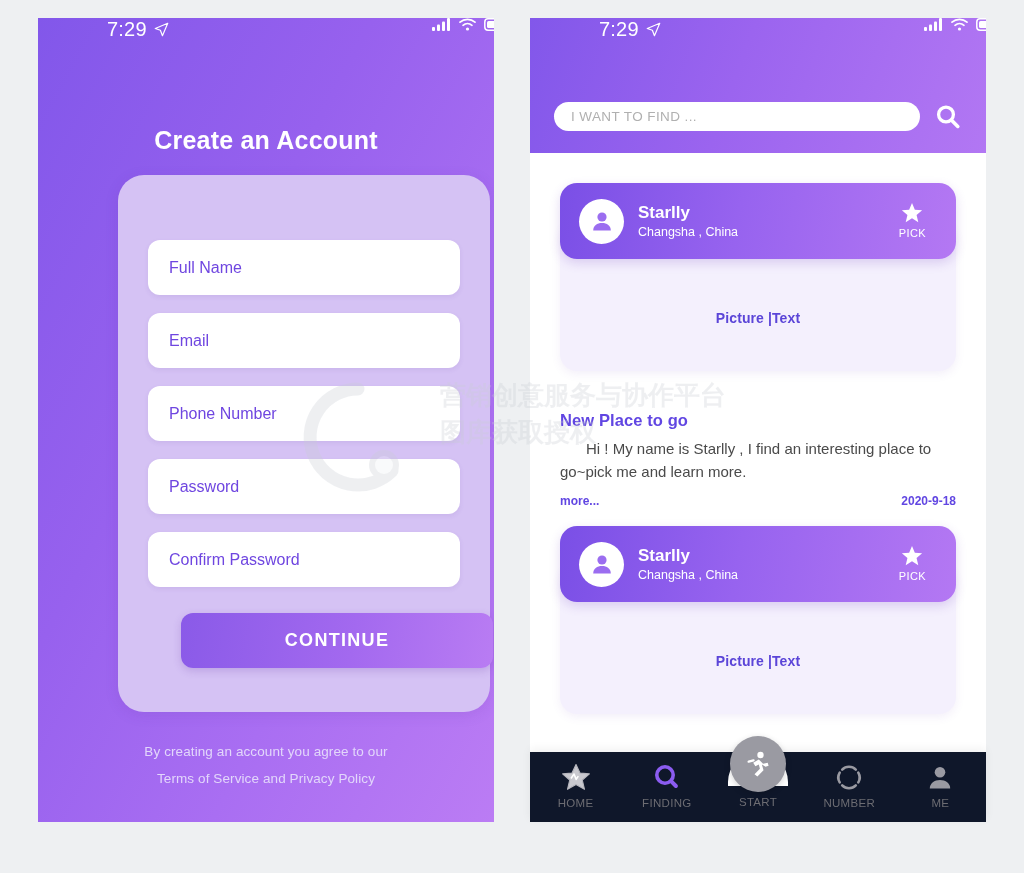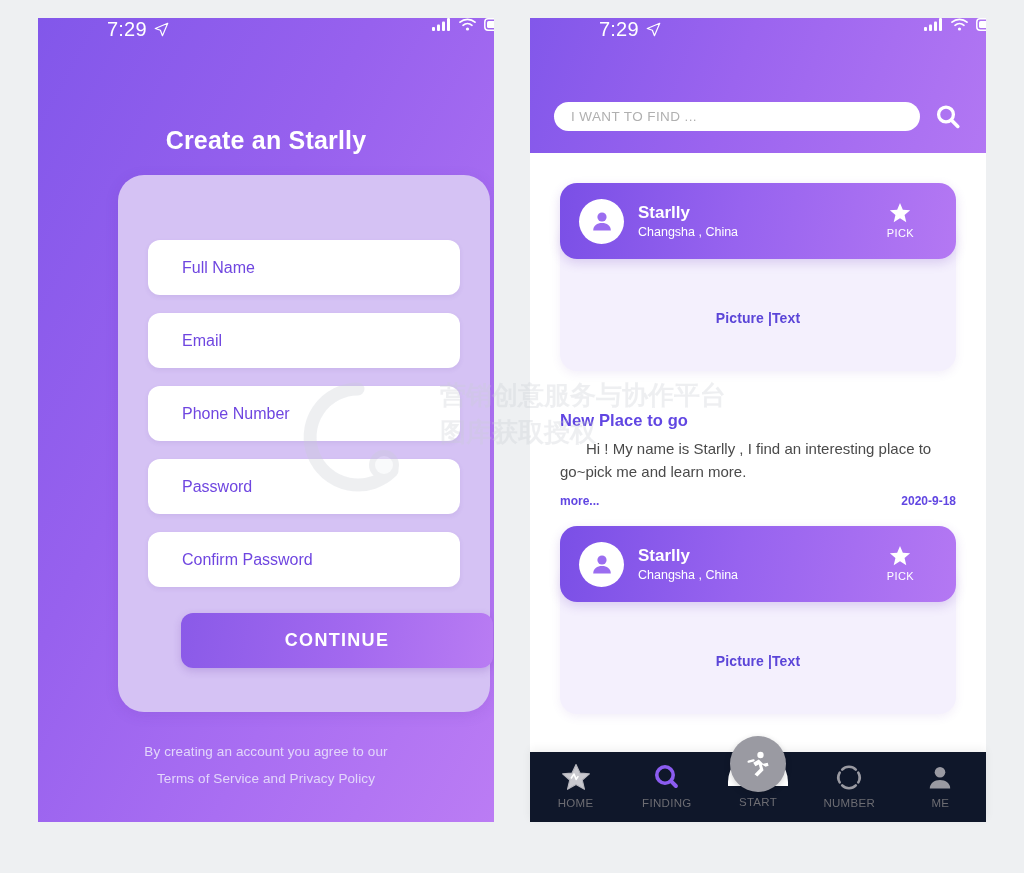--- a/index.html
+++ b/index.html
@@ -28,21 +28,21 @@
   .ico{display:block;}
 
   
   .title-create{position:absolute;left:0;top:108px;width:100%;text-align:center;
     color:#fff;font-size:25px;font-weight:bold;letter-spacing:.2px;}
   .form-card{position:absolute;left:80px;top:157px;width:372px;height:537px;
     background:#d5c2f4;border-radius:26px;
     box-shadow:0 3px 14px rgba(90,50,160,.13);}
   .field{position:absolute;left:30px;width:312px;height:55px;background:#fff;
     border-radius:12px;box-sizing:border-box;
-    display:flex;align-items:center;padding-left:34px;
+    display:flex;align-items:center;padding-left:21px;
     font-size:16px;color:#6f46e0;
     box-shadow:0 2px 5px rgba(90,50,160,.09);}
   .f1{top:65px}.f2{top:138px}.f3{top:211px}.f4{top:284px}.f5{top:357px}
   .continue-btn{position:absolute;left:30px;top:438px;width:312px;height:55px;
     border:none;border-radius:12px;cursor:pointer;
     background:linear-gradient(100deg,#8a5ae8 0%,#a369ef 55%,#b97cf3 100%);
     color:#fff;font-size:18px;font-weight:bold;letter-spacing:1.3px;
     font-family:"Liberation Sans", sans-serif;
     box-shadow:0 3px 9px rgba(90,40,160,.2);margin-left:33px;}
   .legal{position:absolute;left:0;width:100%;text-align:center;
@@ -67,21 +67,21 @@
   .post{position:absolute;left:0;width:456px;}
   .card-head{position:absolute;left:30px;width:396px;height:76px;border-radius:17px;
     background:linear-gradient(100deg,#7a4fe6 0%,#9763ef 45%,#b478f3 100%);
     display:flex;align-items:center;padding:0 0 0 19px;box-sizing:border-box;
     box-shadow:0 4px 11px rgba(110,60,190,.20);z-index:2;}
   .avatar{width:45px;height:45px;border-radius:50%;background:#fff;flex:0 0 45px;
     display:flex;align-items:center;justify-content:center;}
   .uinfo{margin-left:14px;color:#fff;}
   .uname{font-size:17px;font-weight:bold;line-height:1.25;}
   .uloc{font-size:12.5px;line-height:1.3;}
-  .pick{margin-left:auto;margin-right:42px;display:flex;flex-direction:column;
+  .pick{margin-left:auto;margin-right:30px;display:flex;flex-direction:column;
     align-items:center;gap:3px;color:#fff;cursor:pointer;}
   .pick-label{font-size:11px;letter-spacing:.4px;}
   .card-body{position:absolute;left:30px;width:396px;height:150px;top:38px;
     background:#f4f0fd;border-radius:17px;z-index:1;
     display:flex;align-items:center;justify-content:center;
     box-shadow:0 3px 10px rgba(120,80,190,.09);}
   .card-body span{font-size:14px;font-weight:bold;color:#5b45d8;
     margin-top:44px;letter-spacing:.1px;}
   .post-title{position:absolute;left:30px;font-size:16.5px;font-weight:bold;
     color:#6146e2;letter-spacing:.1px;}
@@ -141,21 +141,21 @@
           <circle cx="8.5" cy="11" r="1.6" fill="#fff"></circle>
         </svg>
         <svg class="ico" width="27" height="13" viewBox="0 0 27 13">
           <rect x="0.8" y="0.8" width="23" height="11.4" rx="3.2" fill="none" stroke="#fff" stroke-width="1.5"></rect>
           <rect x="3" y="3" width="8" height="7" rx="1.6" fill="#fff"></rect>
           <path d="M25.4 4.6v3.8a2.6 2.6 0 0 0 0-3.8z" fill="#fff"></path>
         </svg>
       </div>
     </div>
 
-    <div class="title-create">Create an Starlly</div>
+    <div class="title-create">Create an Account</div>
 
     <div class="form-card">
       <div class="field f1">Full Name</div>
       <div class="field f2">Email</div>
       <div class="field f3">Phone Number</div>
       <div class="field f4">Password</div>
       <div class="field f5">Confirm Password</div>
       <button class="continue-btn">CONTINUE</button>
     </div>
 

